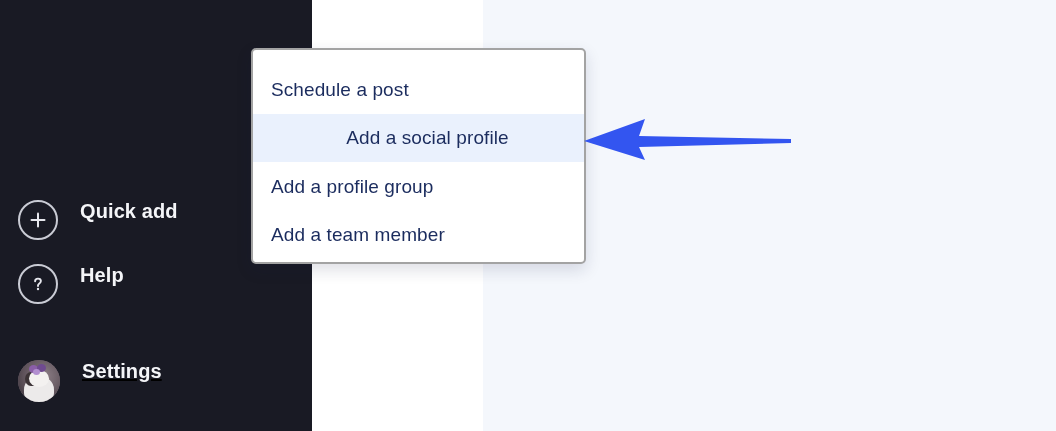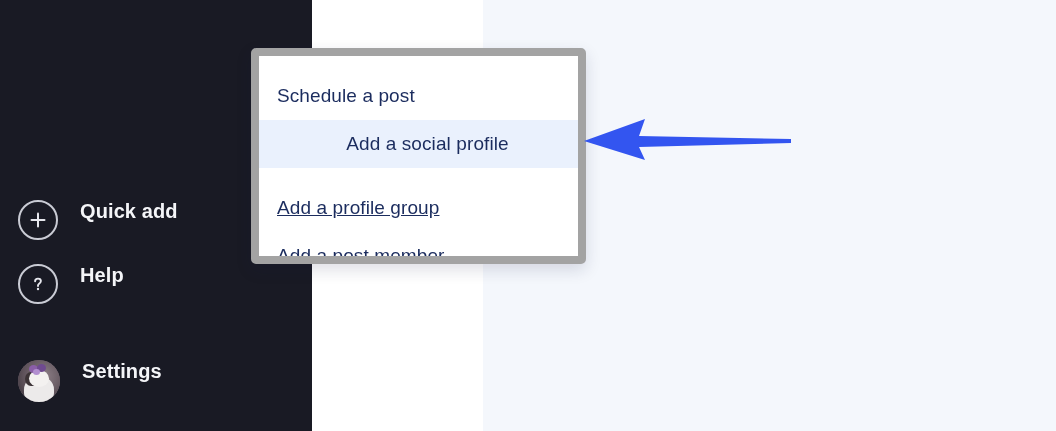--- a/index.html
+++ b/index.html
@@ -129,21 +129,21 @@
 
   
   .dropdown {
     position: absolute;
     left: 251px;
     top: 48px;
     width: 335px;
     height: 216px;
     box-sizing: border-box;
     background: #ffffff;
-    border: 8px solid #a3a3a3;
+    border: 2px solid #a3a3a3;
     border-radius: 5px;
     box-shadow: 0 6px 16px rgba(23, 30, 70, 0.14);
     overflow: hidden;
   }
   .menu-list {
     position: relative;
     width: 100%;
     height: 100%;
   }
   .menu-item {
@@ -152,21 +152,21 @@
     align-items: center;
     padding-left: 18px;
     box-sizing: border-box;
     font-size: 19px;
     color: #1b2c5e;
     letter-spacing: 0.1px;
     white-space: nowrap;
   }
   .menu-item.first { margin-top: 16px; }
   .menu-item.highlight { background: #eaf1fd; justify-content: center; }
-  .menu-item.spaced { margin-top: 16px; text-decoration: underline; }
+  .menu-item.spaced { margin-top: 1px; }
 
   
   .arrow-annotation {
     position: absolute;
     left: 583px;
     top: 113px;
     width: 210px;
     height: 50px;
     pointer-events: none;
   }
@@ -194,21 +194,21 @@
     <div class="nav-item" style="top: 264px;">
       <span class="icon-circle">
         <svg width="20" height="20" viewBox="0 0 20 20" aria-hidden="true">
           <path d="M7.1 7.3c0-1.6 1.3-2.7 2.9-2.7 1.7 0 2.9 1 2.9 2.5 0 1.3-0.8 1.9-1.8 2.6-0.8 0.6-1.1 1-1.1 1.9v0.4" fill="none" stroke="#e7e8ee" stroke-width="1.9" stroke-linecap="round" stroke-linejoin="round"></path>
           <circle cx="10" cy="15" r="1.2" fill="#e7e8ee"></circle>
         </svg>
       </span>
       <span class="label">Help</span>
     </div>
 
-    <div class="nav-item" style="top: 360px;">
+    <div class="nav-item" style="top: 360px; text-decoration: underline;">
       <span class="avatar">
         <span class="bg-dark"></span>
         <span class="fur-body"></span>
         <span class="dark-patch"></span>
         <span class="fur-head"></span>
         <span class="flower-a"></span>
         <span class="flower-b"></span>
         <span class="flower-c"></span>
       </span>
       <span class="label">Settings</span>
@@ -221,21 +221,21 @@
       <div class="menu-item first">
         <span>Schedule a post</span>
       </div>
       <div class="menu-item highlight">
         <span>Add a social profile</span>
       </div>
       <div class="menu-item spaced">
         <span>Add a profile group</span>
       </div>
       <div class="menu-item">
-        <span>Add a post member</span>
+        <span>Add a team member</span>
       </div>
     </div>
   </div>
 
   <div class="arrow-annotation">
     <svg width="210" height="50" viewBox="0 0 210 50">
       <polygon points="1,28 62,6 56,23 208,26 208,30 56,34 62,47" fill="#3355f0"></polygon>
     </svg>
   </div>
 

